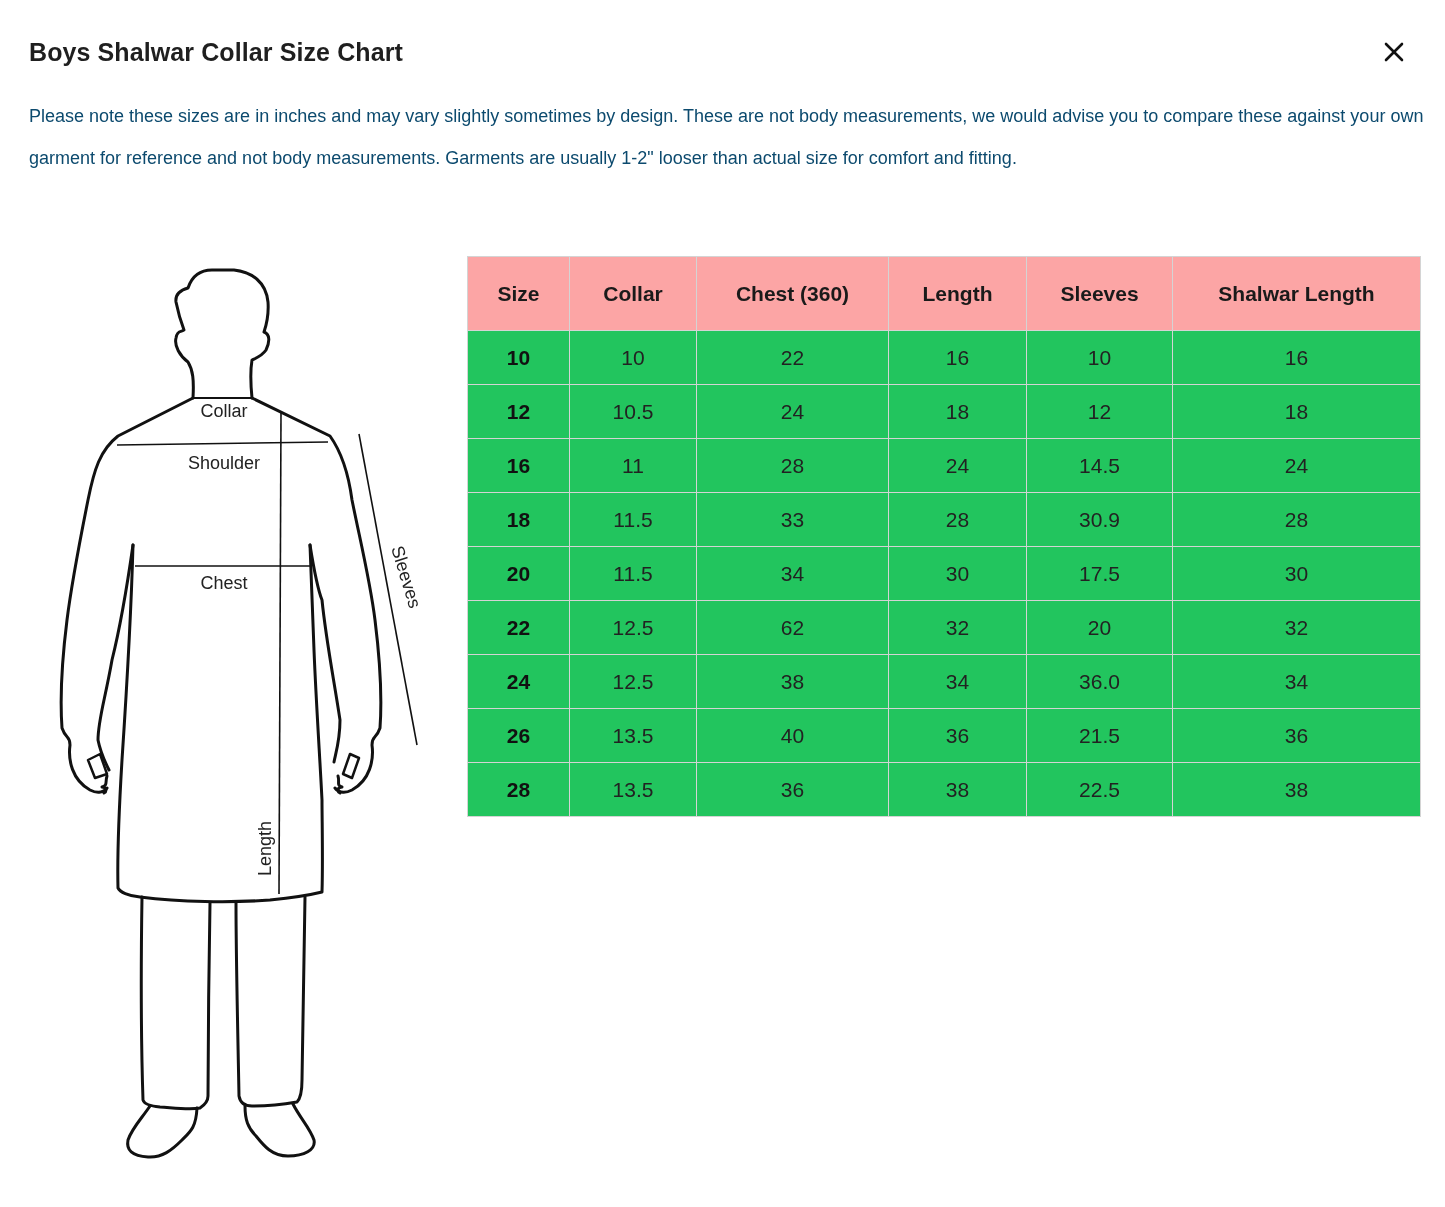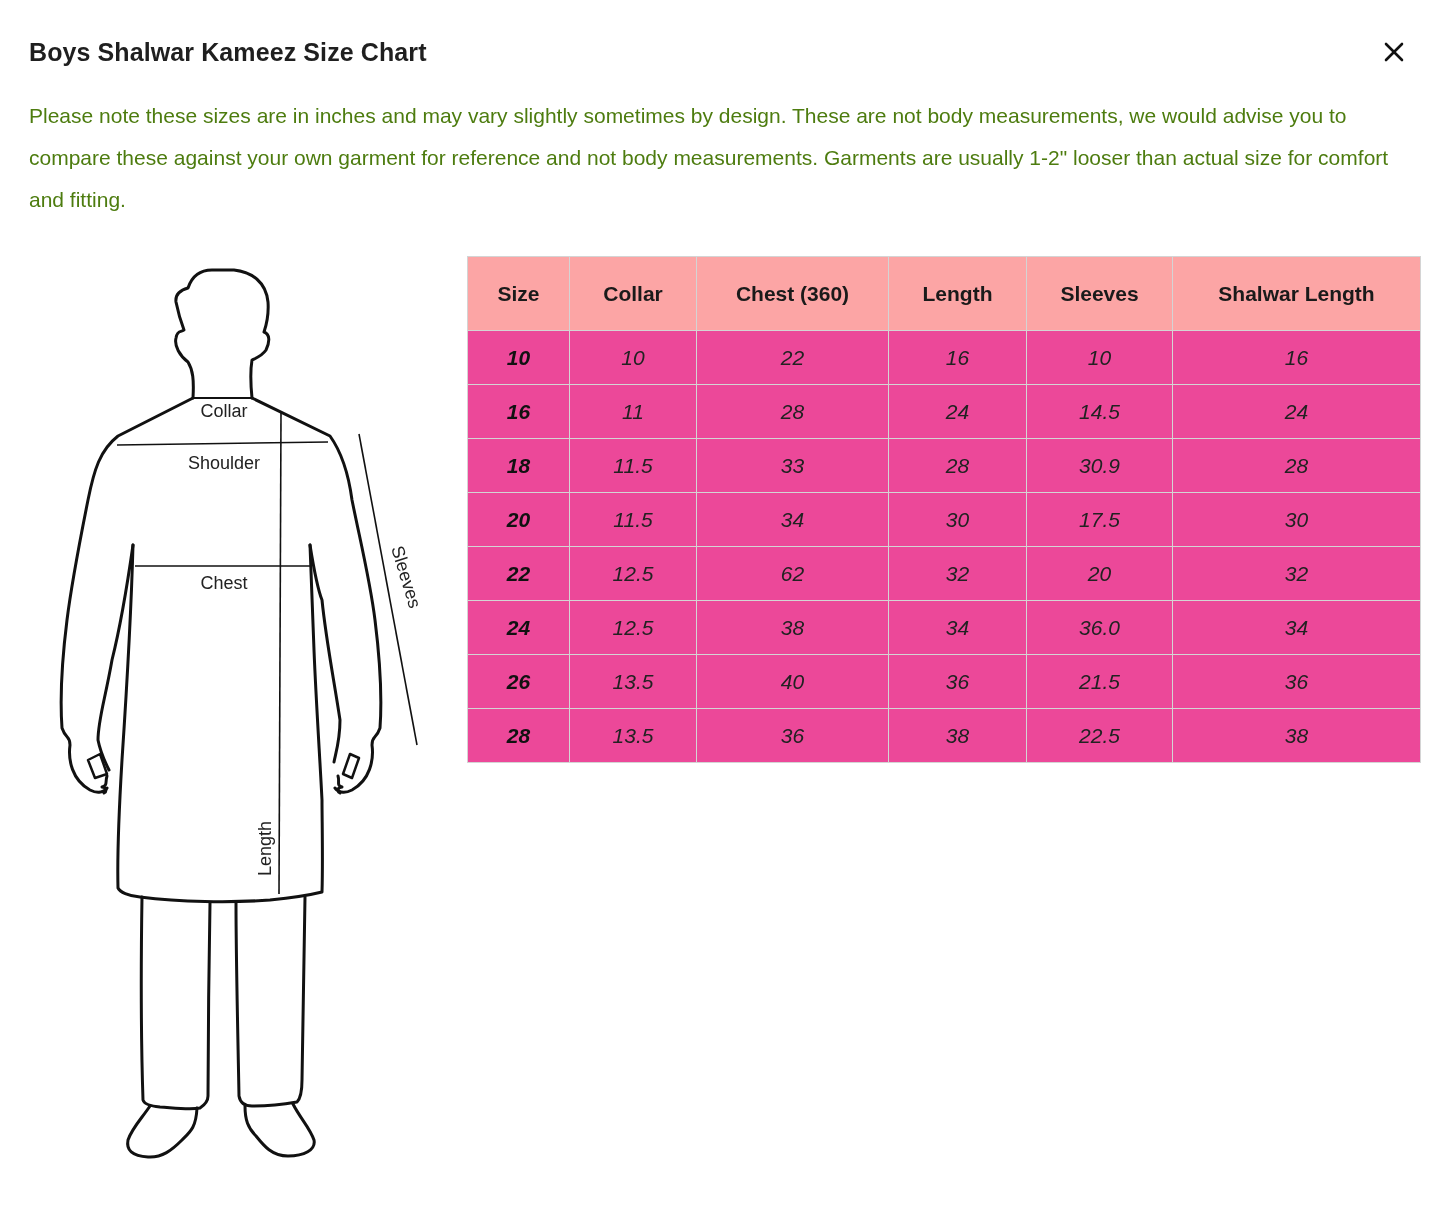--- a/index.html
+++ b/index.html
@@ -13,46 +13,46 @@
     font-size: 25px; font-weight: bold; color: #1f1f1f; letter-spacing: 0.1px;
   }
   .close-btn {
     position: absolute; left: 1378px; top: 36px; width: 32px; height: 32px;
     cursor: pointer; display: flex; align-items: center; justify-content: center;
   }
   .close-btn svg { width: 20px; height: 20px; }
 
   .note {
     position: absolute; left: 29px; top: 95px; width: 1395px;
-    font-size: 21px; line-height: 42px; color: #4d7c0f;
+    font-size: 18px; line-height: 42px; color: #0c4a6e;
   }
 
   .figure { position: absolute; left: 40px; top: 262px; width: 400px; height: 910px; }
   .figure svg { width: 100%; height: 100%; }
   .fig-label { font-family: "Liberation Sans", "DejaVu Sans", sans-serif; font-size: 18px; fill: #222; }
 
   .size-table {
     position: absolute; left: 467px; top: 256px; width: 953px;
     border-collapse: collapse; table-layout: fixed;
   }
   .size-table th, .size-table td {
     border: 1.5px solid #d4d4d4; text-align: center; vertical-align: middle;
     font-size: 21px; color: #222;
   }
   .size-table th {
     background: #fca5a5; font-weight: bold; height: 74px; color: #1a1a1a;
   }
-  .size-table td { height: 54px; background: #ec4899; font-style: italic; }
+  .size-table td { height: 54px; background: #22c55e; }
   .size-table td.size-cell { font-weight: bold; color: #111; }
 </style>
 </head>
 <body>
 
 <div class="modal">
-  <h1 class="modal-title">Boys Shalwar Kameez Size Chart</h1>
+  <h1 class="modal-title">Boys Shalwar Collar Size Chart</h1>
 
   <div class="close-btn">
     <svg viewBox="0 0 20 20">
       <line x1="2" y1="2" x2="18" y2="18" stroke="#111" stroke-width="2.6" stroke-linecap="round"></line>
       <line x1="18" y1="2" x2="2" y2="18" stroke="#111" stroke-width="2.6" stroke-linecap="round"></line>
     </svg>
   </div>
 
   <p class="note">Please note these sizes are in inches and may vary slightly sometimes by design. These are not body measurements, we would advise you to compare these against your own garment for reference and not body measurements. Garments are usually 1-2" looser than actual size for comfort and fitting.</p>
 
@@ -120,20 +120,28 @@
     <tbody>
       <tr>
         <td class="size-cell">10</td>
         <td>10</td>
         <td>22</td>
         <td>16</td>
         <td>10</td>
         <td>16</td>
       </tr>
       <tr>
+        <td class="size-cell">12</td>
+        <td>10.5</td>
+        <td>24</td>
+        <td>18</td>
+        <td>12</td>
+        <td>18</td>
+      </tr>
+      <tr>
         <td class="size-cell">16</td>
         <td>11</td>
         <td>28</td>
         <td>24</td>
         <td>14.5</td>
         <td>24</td>
       </tr>
       <tr>
         <td class="size-cell">18</td>
         <td>11.5</td>

